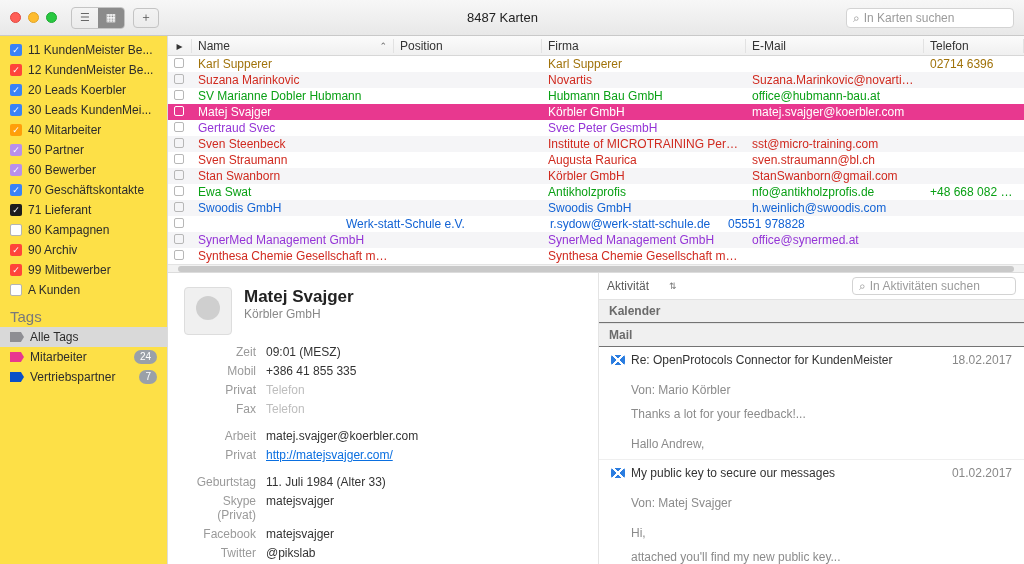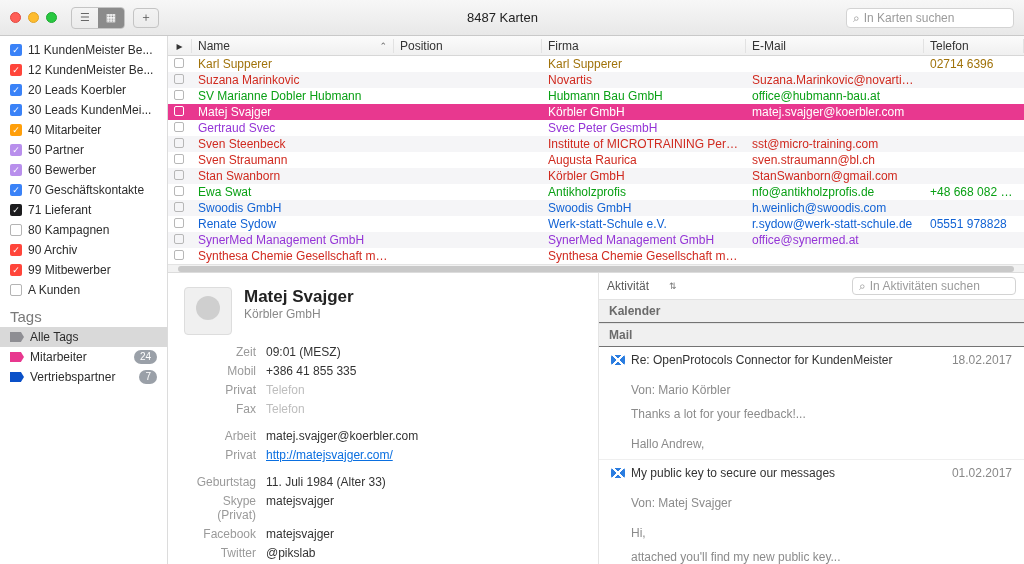--- a/index.html
+++ b/index.html
@@ -18,21 +18,21 @@
   .plusbtn { width:26px; height:20px; border:1px solid #c4c4c4; border-radius:4px; display:flex; align-items:center; justify-content:center; color:#555;}
   .title-center { flex:1; text-align:center; font-size:13px; color:#222;}
   .tb-search { width:168px; height:20px; background:#fff; border:1px solid #d3d3d3; border-radius:4px; display:flex; align-items:center; padding:0 6px; color:#9b9b9b; font-size:11px;}
   .tb-search.small { width:164px; height:18px;}
   .tb-search::before { content:"⌕"; margin-right:4px; color:#9b9b9b; font-size:12px;}
 
   
   .main { flex:1; display:flex; overflow:hidden; }
 
   
-  .sidebar { width:168px; background:#ffffff; border-right:1px solid #dcdcdc; display:flex; flex-direction:column; padding-top:4px; overflow:hidden;}
+  .sidebar { width:168px; background:#fde047; border-right:1px solid #dcdcdc; display:flex; flex-direction:column; padding-top:4px; overflow:hidden;}
   .sb-item { display:flex; align-items:center; gap:6px; padding:3px 10px; color:#2c2c2c; font-size:12px;}
   .sb-item .chk { width:12px; height:12px; border-radius:2px; flex-shrink:0;}
   .sb-item .chk.on::after { content:"✓"; color:#fff; font-size:9px; display:block; text-align:center; line-height:12px;}
   .sb-item .chk.off { border:1px solid #b4b4b4; background:#fff;}
   .sb-item .cnt { margin-left:auto; background:#9aa0a8; color:#fff; border-radius:8px; padding:0 6px; font-size:10px; line-height:14px;}
   .sb-header { padding:8px 10px 2px; color:#7a7a7a; font-size:15px;}
   .sb-item.sel { background:#d9d9d9;}
   .tagicon { width:14px; height:10px; background:currentColor; clip-path: polygon(0 0, 78% 0, 100% 50%, 78% 100%, 0 100%); flex-shrink:0;}
 
   
@@ -269,21 +269,20 @@
         <div class="row">
           <div class="c-chk"><span></span></div>
   <div class="c-name" style="color:#1162d4">Swoodis GmbH</div>
   <div class="c-pos"></div>
   <div class="c-firm" style="color:#1162d4">Swoodis GmbH</div>
   <div class="c-mail" style="color:#1162d4">h.weinlich@swoodis.com</div>
   <div class="c-tel" style="color:#1162d4"></div>
         </div>
         <div class="row">
           <div class="c-chk"><span></span></div>
-  <div class="c-name" style="color:#1162d4">Renate Sydow</div>
   <div class="c-pos"></div>
   <div class="c-firm" style="color:#1162d4">Werk-statt-Schule e.V.</div>
   <div class="c-mail" style="color:#1162d4">r.sydow@werk-statt-schule.de</div>
   <div class="c-tel" style="color:#1162d4">05551 978828</div>
         </div>
         <div class="row">
           <div class="c-chk"><span></span></div>
   <div class="c-name" style="color:#9434d6">SynerMed Management GmbH</div>
   <div class="c-pos"></div>
   <div class="c-firm" style="color:#9434d6">SynerMed Management GmbH</div>

